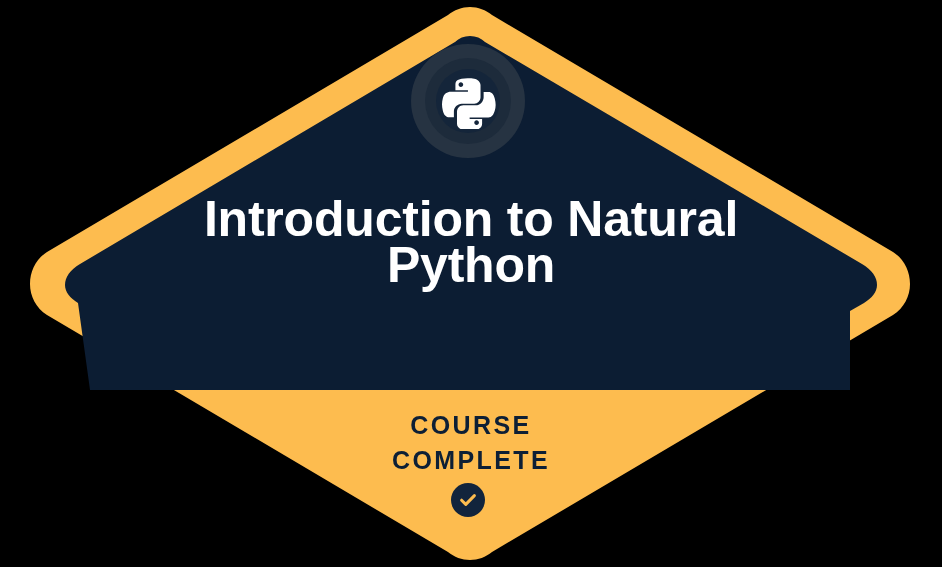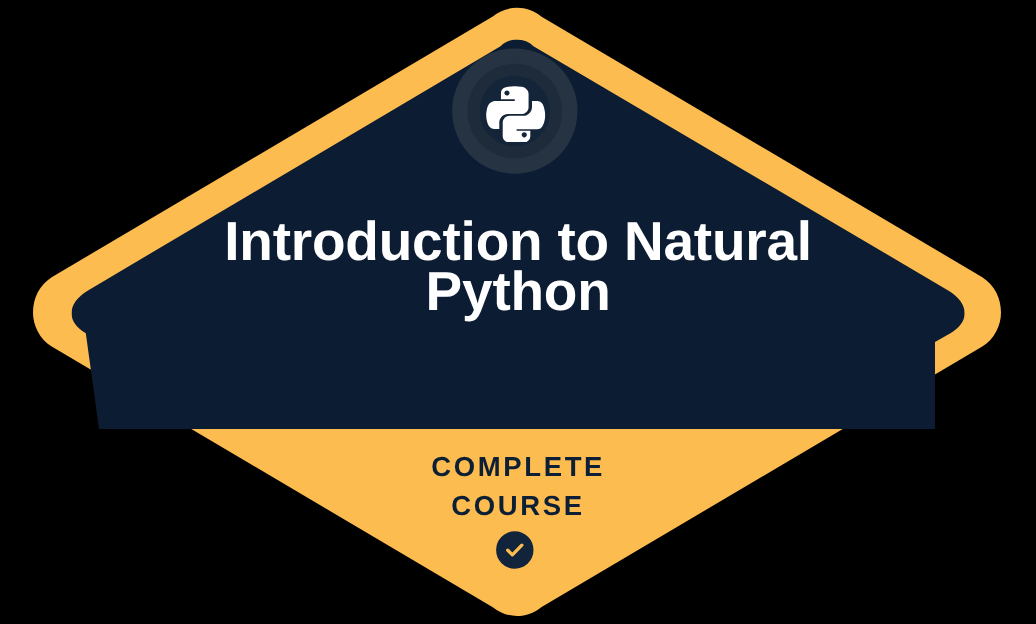--- a/index.html
+++ b/index.html
@@ -173,22 +173,22 @@
       </g>
     </svg>
   </div>
 
   <div class="title-block">
     <div class="title-line">Introduction to Natural</div>
     <div class="title-line">Python</div>
   </div>
 
   <div class="footer-block">
+    <div class="footer-line">COURSE</div>
     <div class="footer-line">COMPLETE</div>
-    <div class="footer-line">COURSE</div>
   </div>
 
   <div class="check-badge">
     <svg width="20" height="20" viewBox="0 0 20 20">
       <path d="M3.6 10.2 L7.8 14.4 L16.4 5.6" fill="none" stroke="#fdbc4f" stroke-width="3" stroke-linecap="round" stroke-linejoin="round"></path>
     </svg>
   </div>
 
 </div>
 

